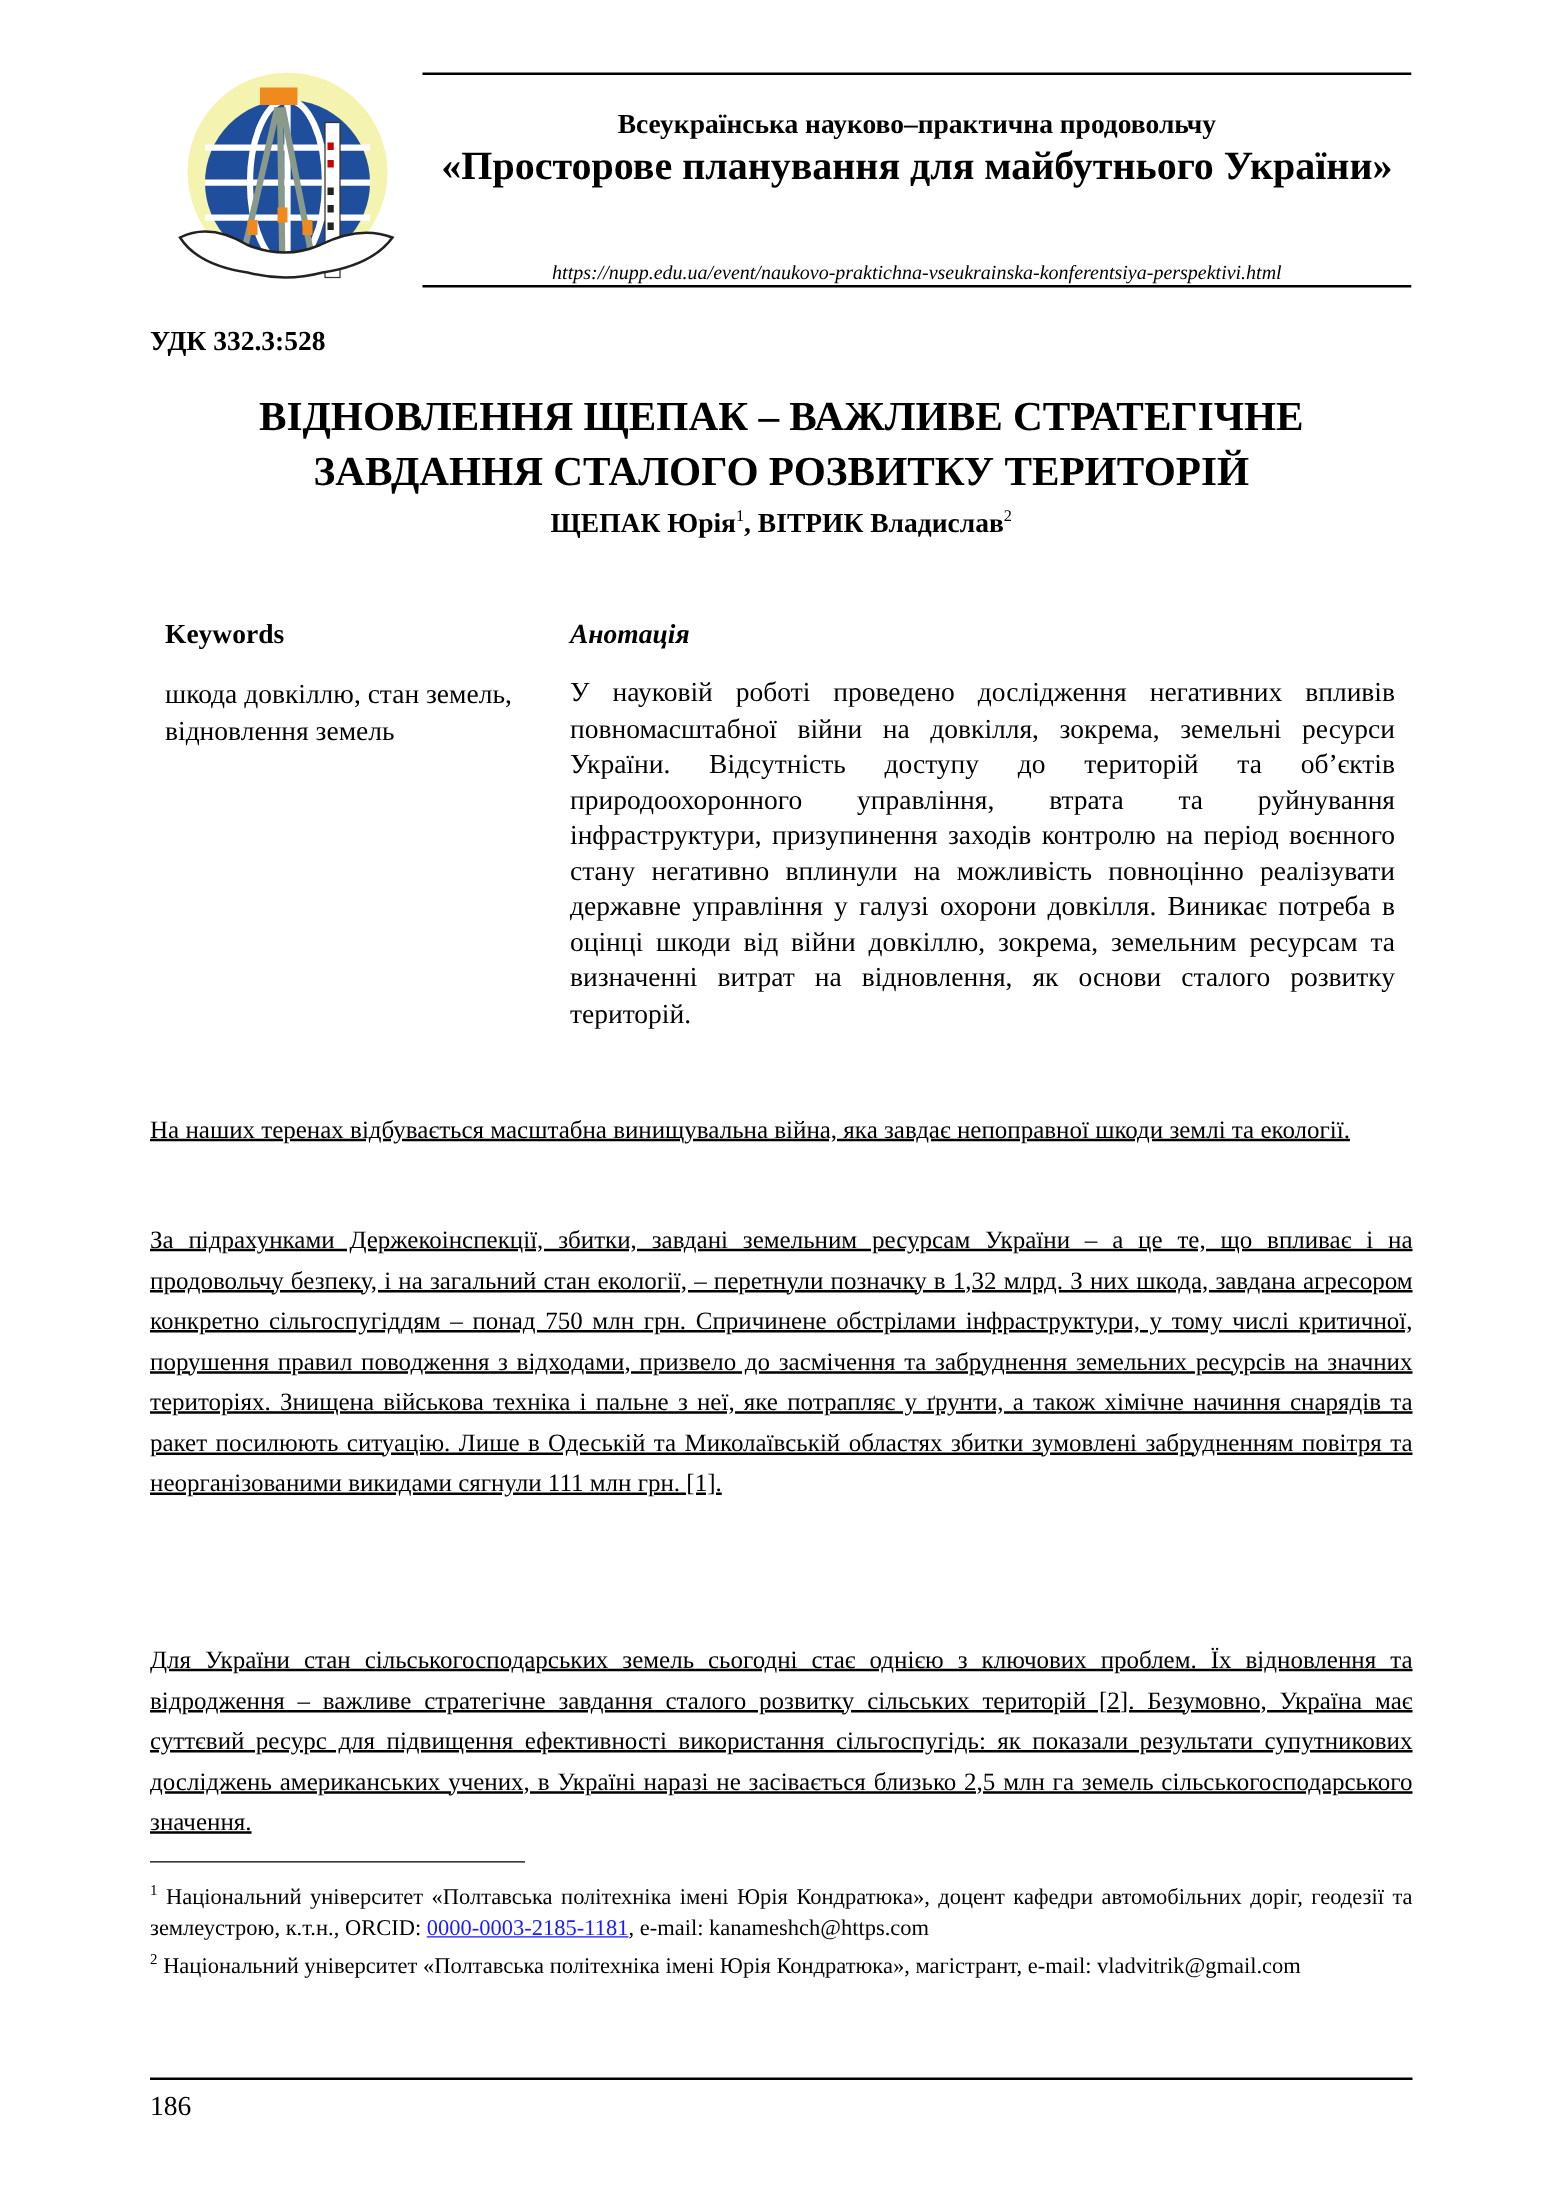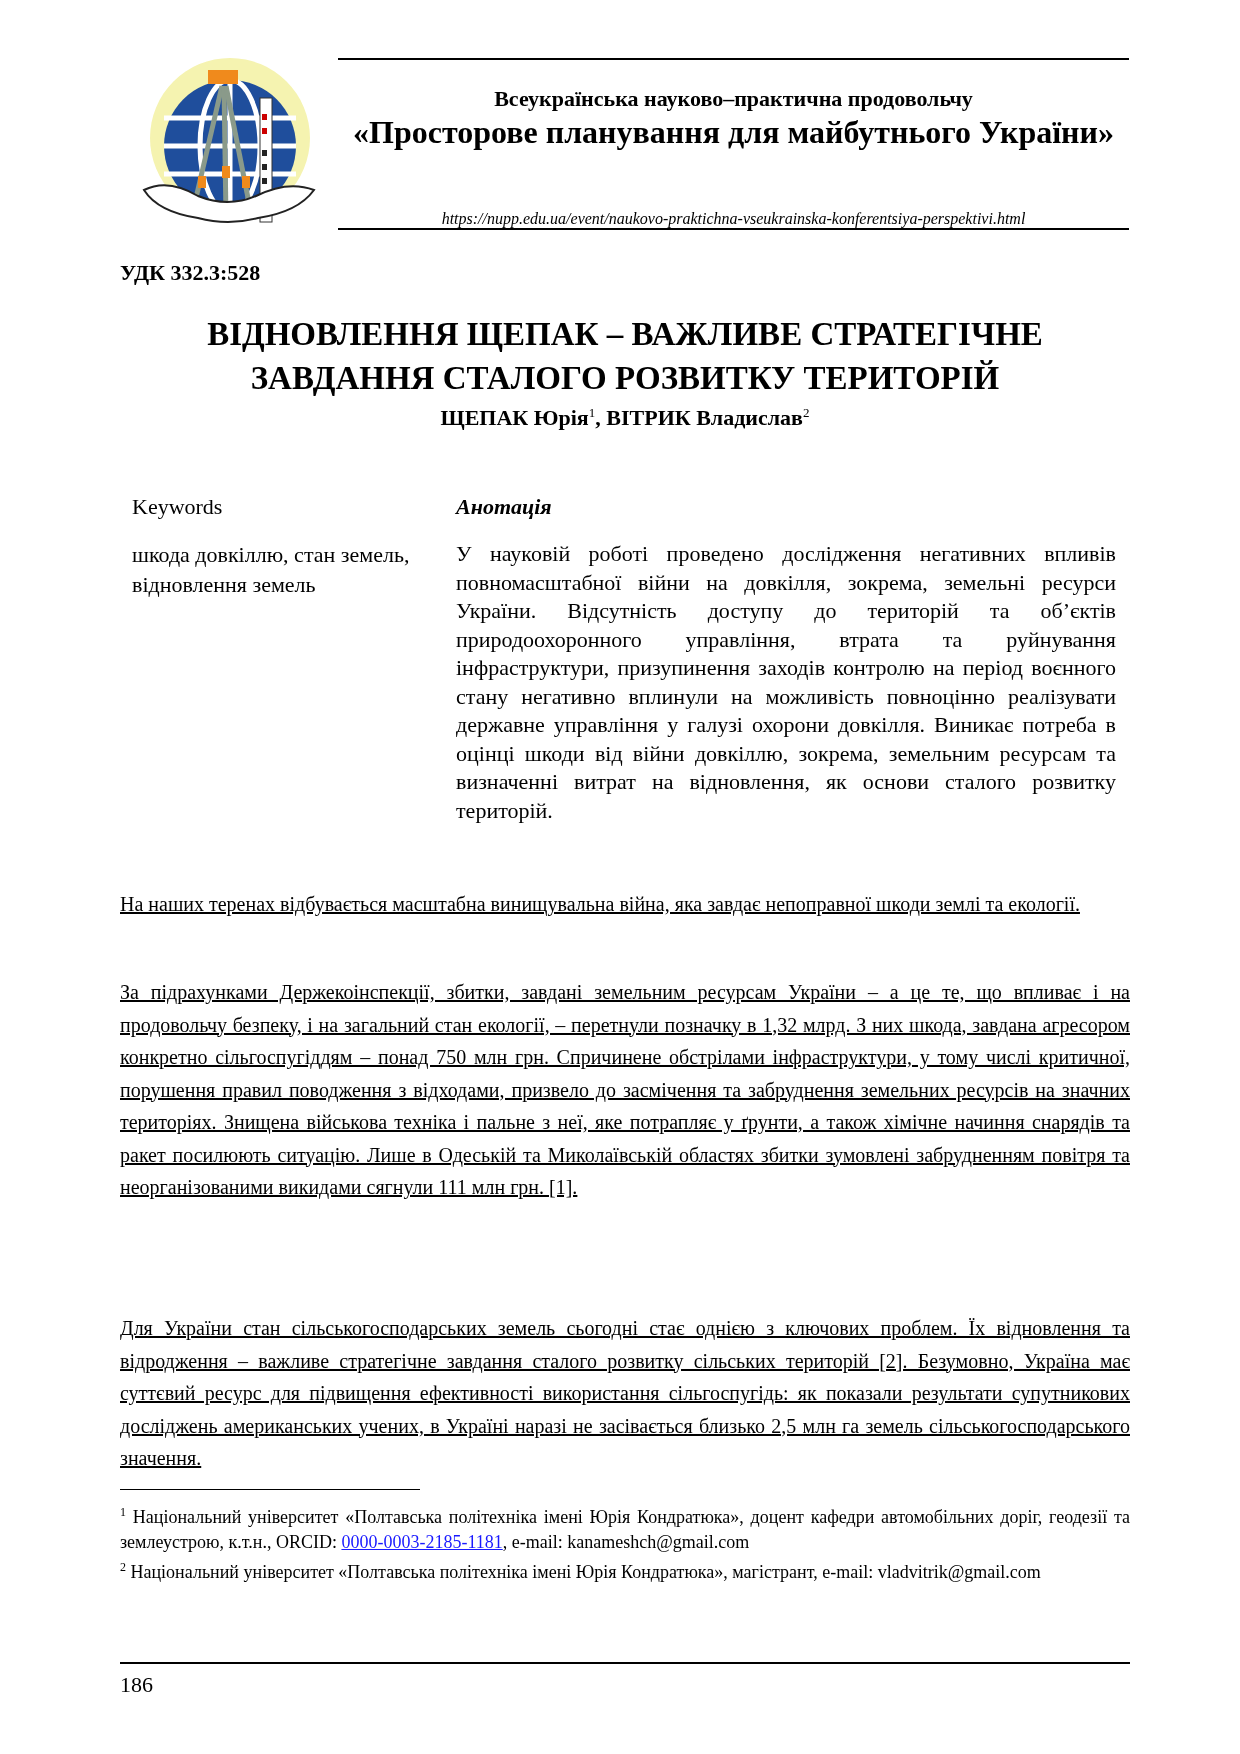--- a/index.html
+++ b/index.html
@@ -16,21 +16,21 @@
   .conf-1 { top: 86px; font-size: 22px; font-weight: bold; }
   .conf-2 { top: 114px; font-size: 32px; font-weight: bold; }
   .conf-url { top: 186px; font-size: 16px; font-style: italic; margin-top: 24px; }
 
   .udk { left: 120px; top: 260px; font-size: 22px; font-weight: bold; }
 
   .title { left: 120px; width: 1010px; text-align: center; font-size: 33px; font-weight: bold; line-height: 44px; top: 312px; }
   .authors { left: 120px; width: 1010px; text-align: center; font-size: 22px; font-weight: bold; top: 405px; }
   .authors sup { font-size: 13px; font-weight: normal; }
 
-  .kw-head { left: 132px; top: 494px; font-size: 22px; font-weight: normal; }
+  .kw-head { left: 132px; top: 494px; font-size: 22px; font-weight: bold; }
   .ann-head { left: 456px; top: 494px; font-size: 22px; font-weight: bold; font-style: italic; }
   .kw-text { left: 132px; top: 540px; width: 300px; font-size: 22px; line-height: 30px; }
   .ann-text { left: 456px; top: 540px; width: 660px; font-size: 22px; line-height: 28.5px; text-align: justify; }
 
   .body-p { left: 120px; width: 1010px; font-size: 20px; line-height: 32.5px; text-align: justify; margin: 0; text-decoration: underline; }
   .p1 { top: 888px; }
   .p2 { top: 976px; }
   .p3 { top: 1284px; margin-top: 28px; }
 
   .fn-rule { left: 120px; top: 1489px; width: 300px; border-top: 1.5px solid #000; }
@@ -106,18 +106,18 @@
 <div class="abs ann-head">Анотація</div>
 <div class="abs kw-text">шкода довкіллю, стан земель, відновлення земель</div>
 <div class="abs ann-text">У науковій роботі проведено дослідження негативних впливів повномасштабної війни на довкілля, зокрема, земельні ресурси України. Відсутність доступу до територій та об’єктів природоохоронного управління, втрата та руйнування інфраструктури, призупинення заходів контролю на період воєнного стану негативно вплинули на можливість повноцінно реалізувати державне управління у галузі охорони довкілля. Виникає потреба в оцінці шкоди від війни довкіллю,  зокрема, земельним ресурсам та визначенні витрат на відновлення, як основи сталого розвитку територій.</div>
 
 <p class="abs body-p p1">На  наших теренах відбувається масштабна винищувальна війна, яка завдає непоправної шкоди землі та екології.</p>
 <p class="abs body-p p2">За підрахунками Держекоінспекції, збитки, завдані земельним ресурсам України – а це те, що впливає і на продовольчу безпеку, і на загальний стан екології, – перетнули позначку в 1,32 млрд. З них шкода, завдана агресором конкретно сільгоспугіддям – понад 750 млн грн. Спричинене обстрілами інфраструктури, у тому числі критичної, порушення правил поводження з відходами, призвело до засмічення та забруднення земельних ресурсів на значних територіях. Знищена військова техніка і пальне з неї, яке потрапляє у ґрунти, а також хімічне начиння снарядів та ракет посилюють ситуацію. Лише в Одеській та Миколаївській областях збитки зумовлені забрудненням повітря та неорганізованими викидами сягнули 111 млн грн. [1].</p>
 <p class="abs body-p p3">Для  України стан сільськогосподарських земель сьогодні стає однією з ключових проблем. Їх відновлення та відродження – важливе стратегічне завдання сталого розвитку сільських територій [2]. Безумовно, Україна має суттєвий ресурс для підвищення ефективності використання сільгоспугідь: як показали результати супутникових досліджень американських учених, в Україні наразі не засівається близько 2,5 млн га земель сільськогосподарського значення.</p>
 
 <div class="abs fn-rule"></div>
 <div class="abs footnotes">
-  <p class="fn"><sup>1</sup><span> Національний університет «Полтавська політехніка імені Юрія Кондратюка», доцент кафедри автомобільних доріг, геодезії та землеустрою, к.т.н., ORCID: </span><a>0000-0003-2185-1181</a><span>, e-mail: kanameshch@gmail.com</span></p>
+  <p class="fn"><sup>1</sup><span> Національний університет «Полтавська політехніка імені Юрія Кондратюка», доцент кафедри автомобільних доріг, геодезії та землеустрою, к.т.н., ORCID: </span><a>0000-0003-2185-1181</a><span>, e-mail: kanameshch@https.com</span></p>
   <p class="fn"><sup>2</sup><span> Національний університет «Полтавська політехніка імені Юрія Кондратюка», магістрант, e-mail: vladvitrik@gmail.com</span></p>
 </div>
 
 <div class="abs foot-line"></div>
 <div class="abs page-num">186</div>
 
 </body></html>

